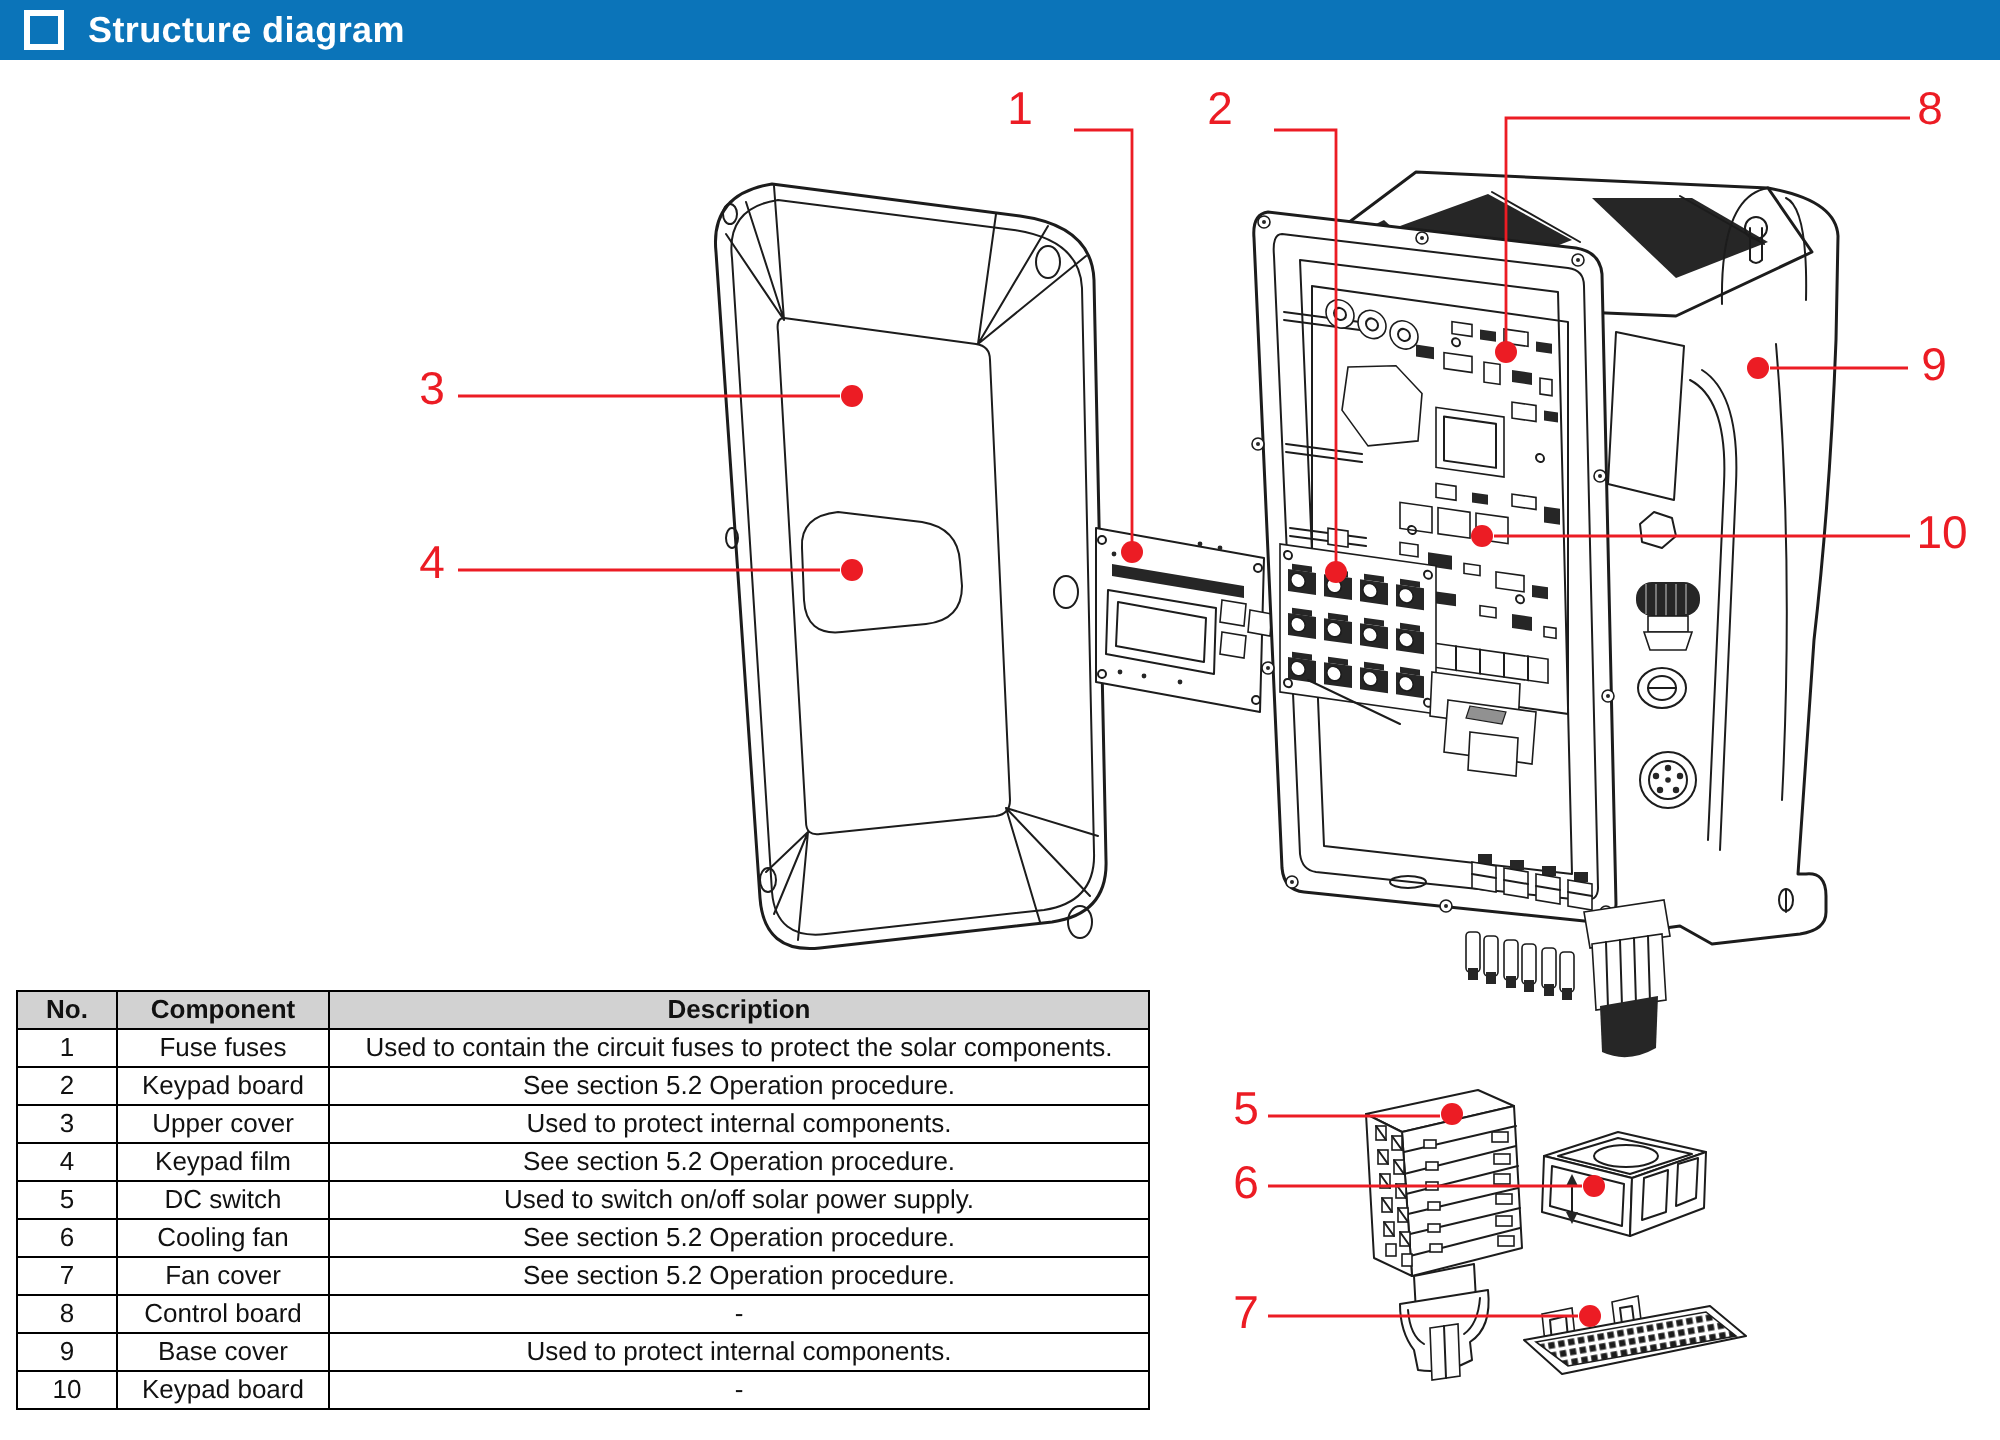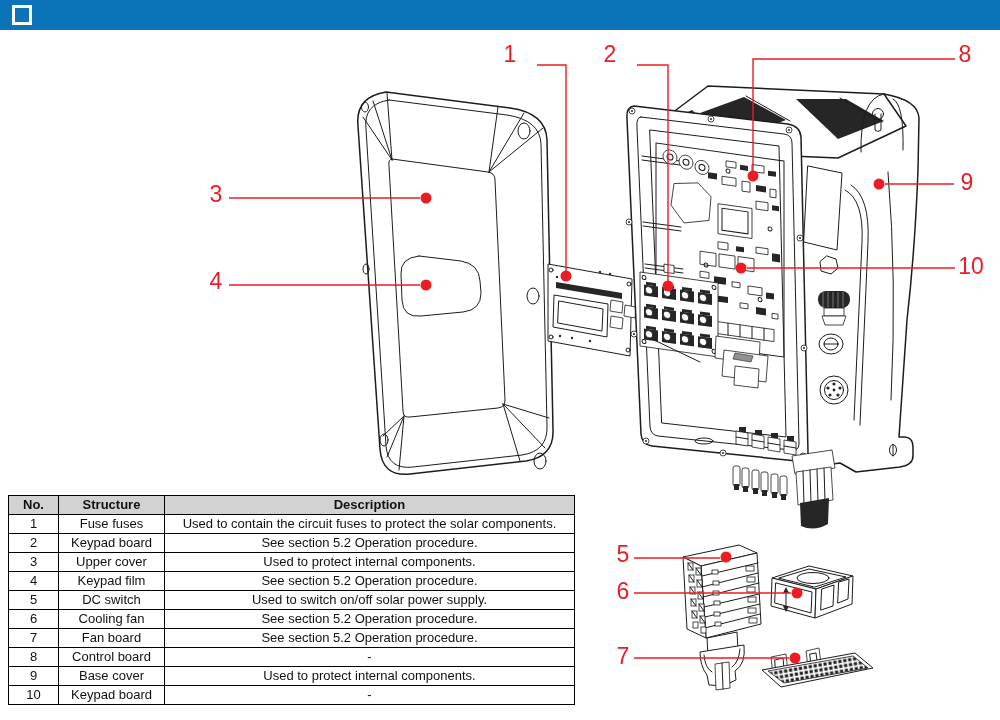--- a/index.html
+++ b/index.html
@@ -30,20 +30,21 @@
   .comp-table td.c-no,.comp-table td.c-comp{text-align:center;}
   .comp-table td.c-desc{text-align:center;}
 </style>
 </head>
 <body>
 
 <div class="page">
 
   <div class="topbar">
     <span class="sq"></span>
+    <span class="title">Structure diagram</span>
   </div>
 
   <svg class="diagram" viewBox="0 0 1000 720">
     <defs>
       <pattern id="grille" width="5" height="5" patternUnits="userSpaceOnUse" patternTransform="rotate(-10)">
         <rect width="5" height="5" fill="#fff"></rect>
         <rect x="0.6" y="0.6" width="3.2" height="3.2" fill="#1c1c1c"></rect>
       </pattern>
     </defs>
 
@@ -442,21 +443,21 @@
 
   <table class="comp-table">
     <colgroup>
         <col style="width:50px">
         <col style="width:106px">
         <col style="width:410px">
       </colgroup>
     <thead>
       <tr>
         <th>No.</th>
-        <th>Structure</th>
+        <th>Component</th>
         <th>Description</th>
       </tr>
     </thead>
     <tbody>
       <tr>
         <td class="c-no">1</td>
         <td class="c-comp">Fuse fuses</td>
         <td class="c-desc">Used to contain the circuit fuses to protect the solar components.</td>
       </tr>
       <tr>
@@ -479,21 +480,21 @@
         <td class="c-comp">DC switch</td>
         <td class="c-desc">Used to switch on/off solar power supply.</td>
       </tr>
       <tr>
         <td class="c-no">6</td>
         <td class="c-comp">Cooling fan</td>
         <td class="c-desc">See section 5.2 Operation procedure.</td>
       </tr>
       <tr>
         <td class="c-no">7</td>
-        <td class="c-comp">Fan board</td>
+        <td class="c-comp">Fan cover</td>
         <td class="c-desc">See section 5.2 Operation procedure.</td>
       </tr>
       <tr>
         <td class="c-no">8</td>
         <td class="c-comp">Control board</td>
         <td class="c-desc">-</td>
       </tr>
       <tr>
         <td class="c-no">9</td>
         <td class="c-comp">Base cover</td>

